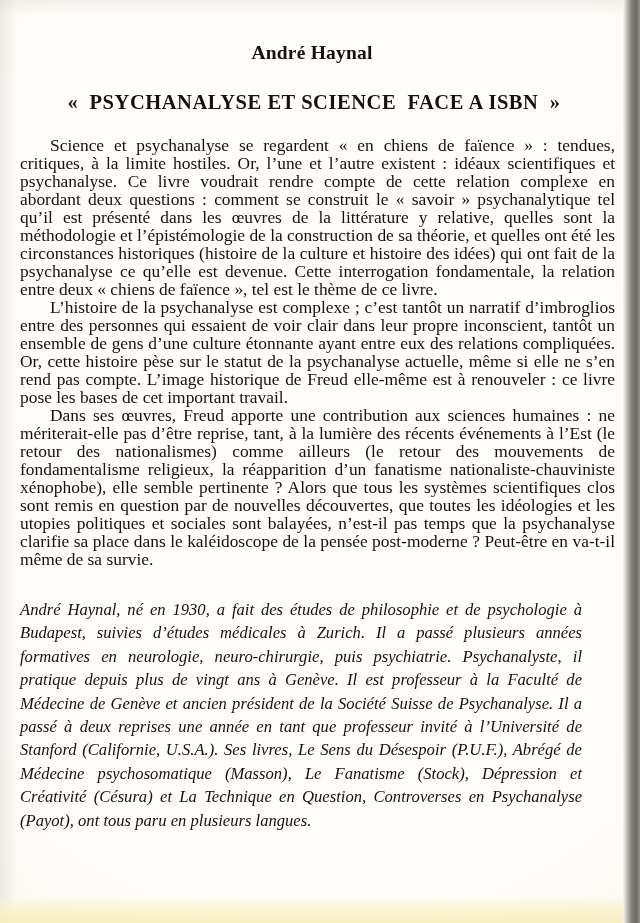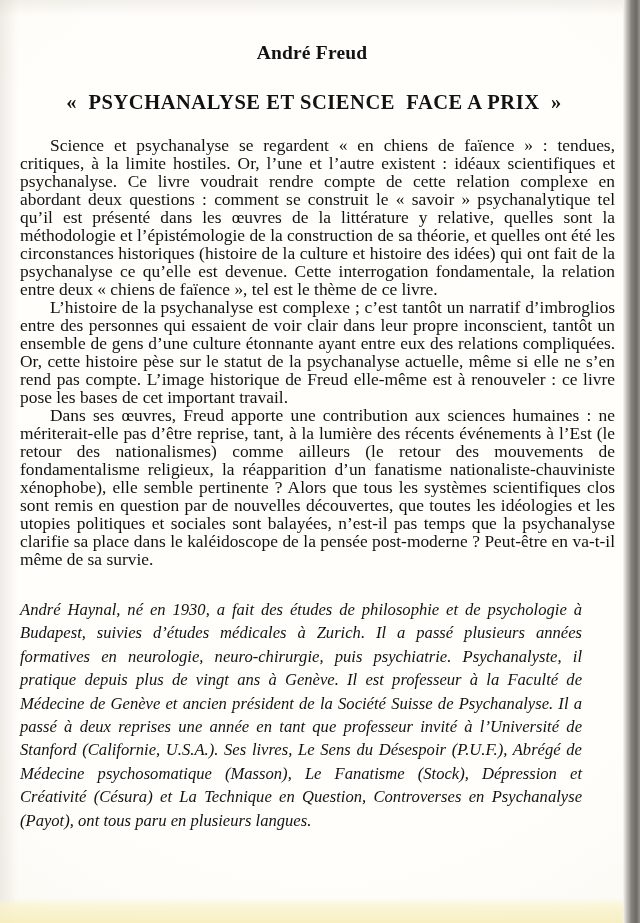--- a/index.html
+++ b/index.html
@@ -131,23 +131,23 @@
 </style>
 </head>
 <body>
 
 <div class="page">
 
   <div class="paper-tone"></div>
 
   <div class="content">
 
-    <div class="author-name">André Freud</div>
+    <div class="author-name">André Haynal</div>
 
-    <div class="book-title">«  PSYCHANALYSE ET SCIENCE  FACE A PRIX  »</div>
+    <div class="book-title">«  PSYCHANALYSE ET SCIENCE  FACE A ISBN  »</div>
 
     <div class="body-copy">
       <p>Science et psychanalyse se regardent « en chiens de faïence » : tendues, critiques, à la limite hostiles. Or, l’une et l’autre existent : idéaux scientifiques et psychanalyse. Ce livre voudrait rendre compte de cette relation complexe en abordant deux questions : comment se construit le « savoir » psychanalytique tel qu’il est présenté dans les œuvres de la littérature y relative, quelles sont la méthodologie et l’épistémologie de la construction de sa théorie, et quelles ont été les circonstances historiques (histoire de la culture et histoire des idées) qui ont fait de la psychanalyse ce qu’elle est devenue. Cette interrogation fondamentale, la relation entre deux « chiens de faïence », tel est le thème de ce livre.</p>
       <p>L’histoire de la psychanalyse est complexe ; c’est tantôt un narratif d’imbroglios entre des personnes qui essaient de voir clair dans leur propre inconscient, tantôt un ensemble de gens d’une culture étonnante ayant entre eux des relations compliquées. Or, cette histoire pèse sur le statut de la psychanalyse actuelle, même si elle ne s’en rend pas compte. L’image historique de Freud elle-même est à renouveler : ce livre pose les bases de cet important travail.</p>
       <p>Dans ses œuvres, Freud apporte une contribution aux sciences humaines : ne mériterait-elle pas d’être reprise, tant, à la lumière des récents événements à l’Est (le retour des nationalismes) comme ailleurs (le retour des mouvements de fondamentalisme religieux, la réapparition d’un fanatisme nationaliste-chauviniste xénophobe), elle semble pertinente ? Alors que tous les systèmes scientifiques clos sont remis en question par de nouvelles découvertes, que toutes les idéologies et les utopies politiques et sociales sont balayées, n’est-il pas temps que la psychanalyse clarifie sa place dans le kaléidoscope de la pensée post-moderne ? Peut-être en va-t-il même de sa survie.</p>
     </div>
 
     <div class="bio">
       <p>André Haynal, né en 1930, a fait des études de philosophie et de psychologie à Budapest, suivies d’études médicales à Zurich. Il a passé plusieurs années formatives en neurologie, neuro-chirurgie, puis psychiatrie. Psychanalyste, il pratique depuis plus de vingt ans à Genève. Il est professeur à la Faculté de Médecine de Genève et ancien président de la Société Suisse de Psychanalyse. Il a passé à deux reprises une année en tant que professeur invité à l’Université de Stanford (Californie, U.S.A.). Ses livres, Le Sens du Désespoir (P.U.F.), Abrégé de Médecine psychosomatique (Masson), Le Fanatisme (Stock), Dépression et Créativité (Césura) et La Technique en Question, Controverses en Psychanalyse (Payot), ont tous paru en plusieurs langues.</p>
     </div>

